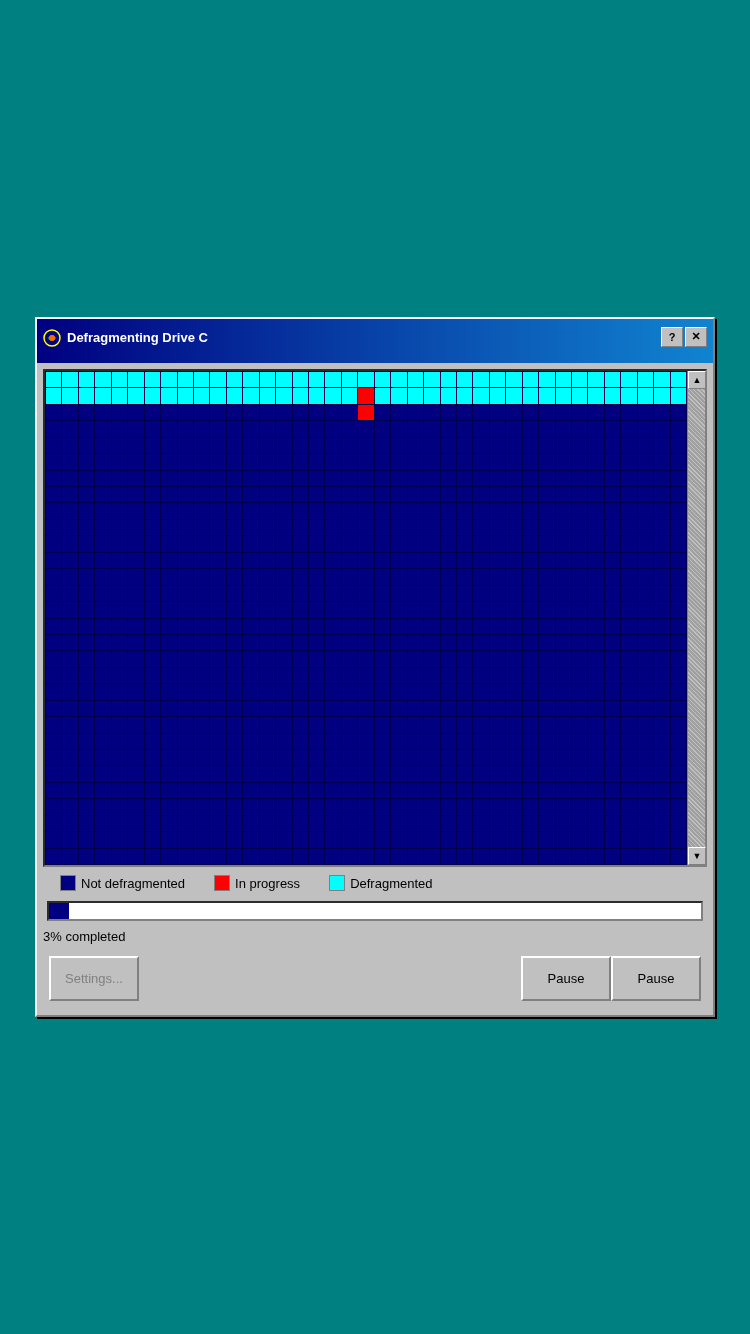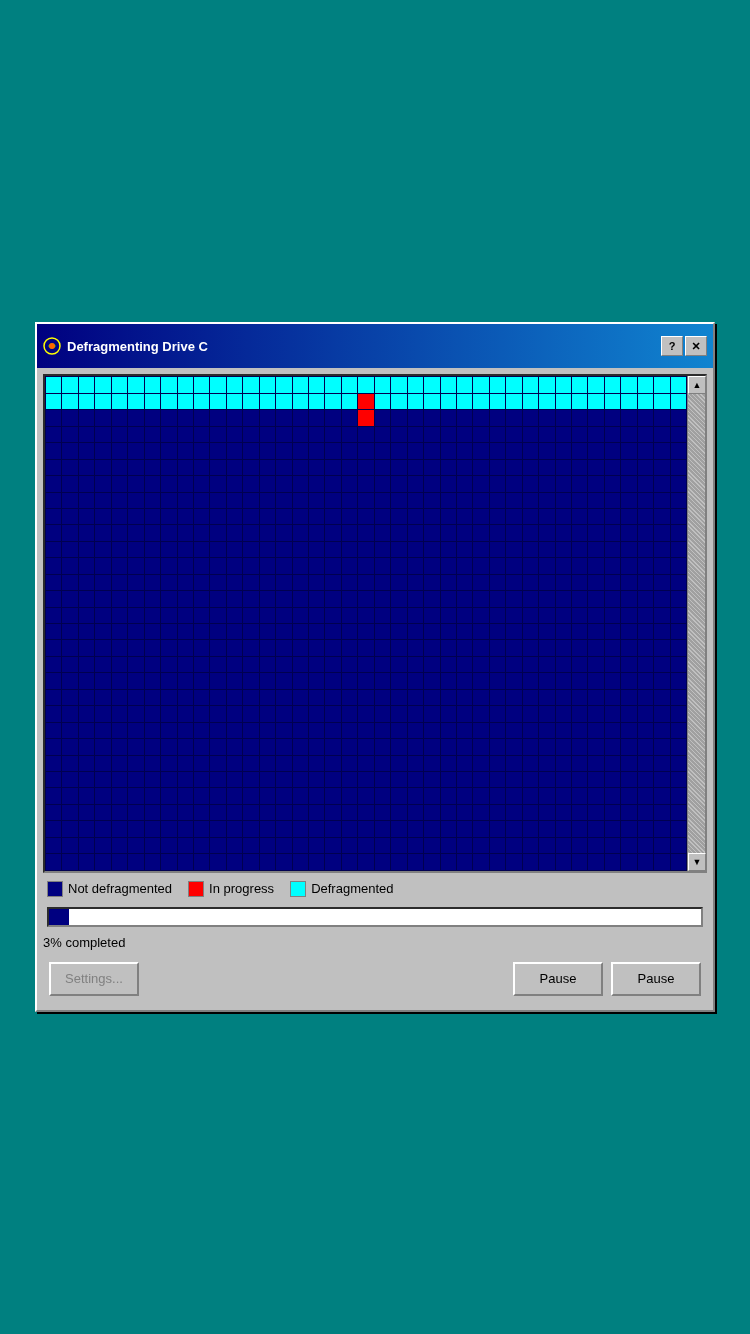--- a/index.html
+++ b/index.html
@@ -19,23 +19,23 @@
       background: #c0c0c0;
       border: 2px solid #ffffff;
       border-right-color: #808080;
       border-bottom-color: #808080;
       box-shadow: 2px 2px 0 #000;
     }
 
     .title-bar {
       background: linear-gradient(to right, #000080, #1084d0);
       color: white;
-      padding: 0 6px;
+      padding: 16px 6px;
       display: flex;
-      align-items: center;
+      align-items: flex-end;
       justify-content: space-between;
       height: 44px;
     }
 
     .title-bar-left {
       display: flex;
       align-items: center;
       gap: 6px;
     }
 
@@ -151,20 +151,21 @@
       align-items: center;
       gap: 16px;
       padding: 8px 4px;
       font-size: 13px;
     }
 
     .legend-item {
       display: flex;
       align-items: center;
       gap: 5px;
+      margin-left: 13px;
     }
 
     .legend-box {
       width: 16px;
       height: 16px;
       border: 1px solid #808080;
     }
 
     .progress-bar-container {
       height: 20px;
@@ -186,21 +187,21 @@
     }
 
     .buttons-row {
       display: flex;
       justify-content: space-between;
       padding: 4px 6px 8px 6px;
       gap: 8px;
     }
 
     .win-button {
-      height: 34px;
+      height: 45px;
       background: #c0c0c0;
       border: 2px solid;
       border-color: #ffffff #808080 #808080 #ffffff;
       font-size: 13px;
       color: #000;
       cursor: pointer;
       padding: 0 12px;
       min-width: 90px;
     }
 
@@ -1430,20 +1431,20 @@
     </div>
 
     <div class="progress-bar-container">
       <div class="progress-bar-fill" id="progress-fill" style="width: 3%;"></div>
     </div>
 
     <div class="progress-text">3% completed</div>
 
     <div class="buttons-row">
       <button class="win-button disabled">Settings...</button>
-      <div style="display:flex; gap:8px;">
+      <div style="display:flex; ">
         <button class="win-button">Pause</button>
         <button class="win-button">Pause</button>
       </div>
     </div>
 
   </div>
 </div>
 
 </body></html>

